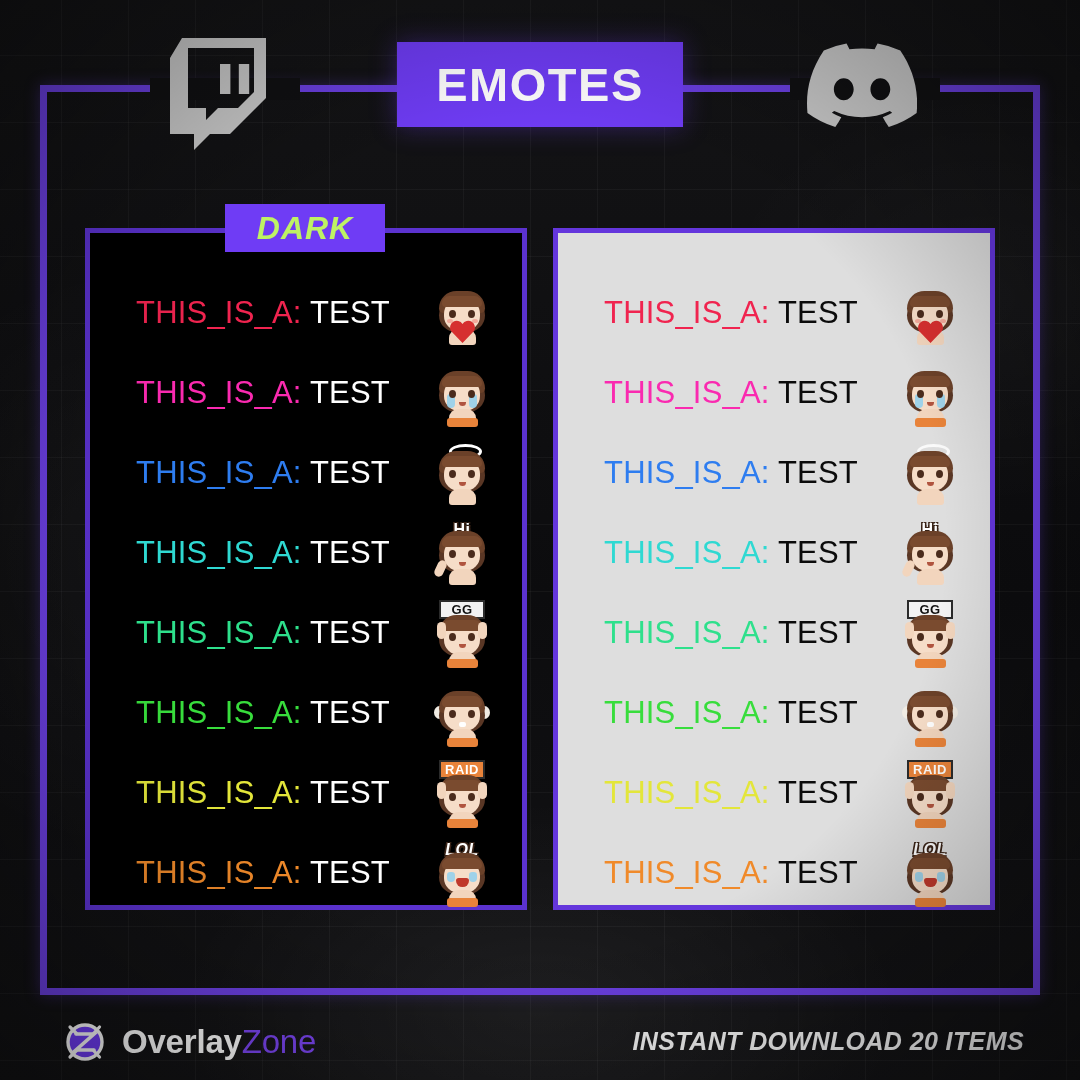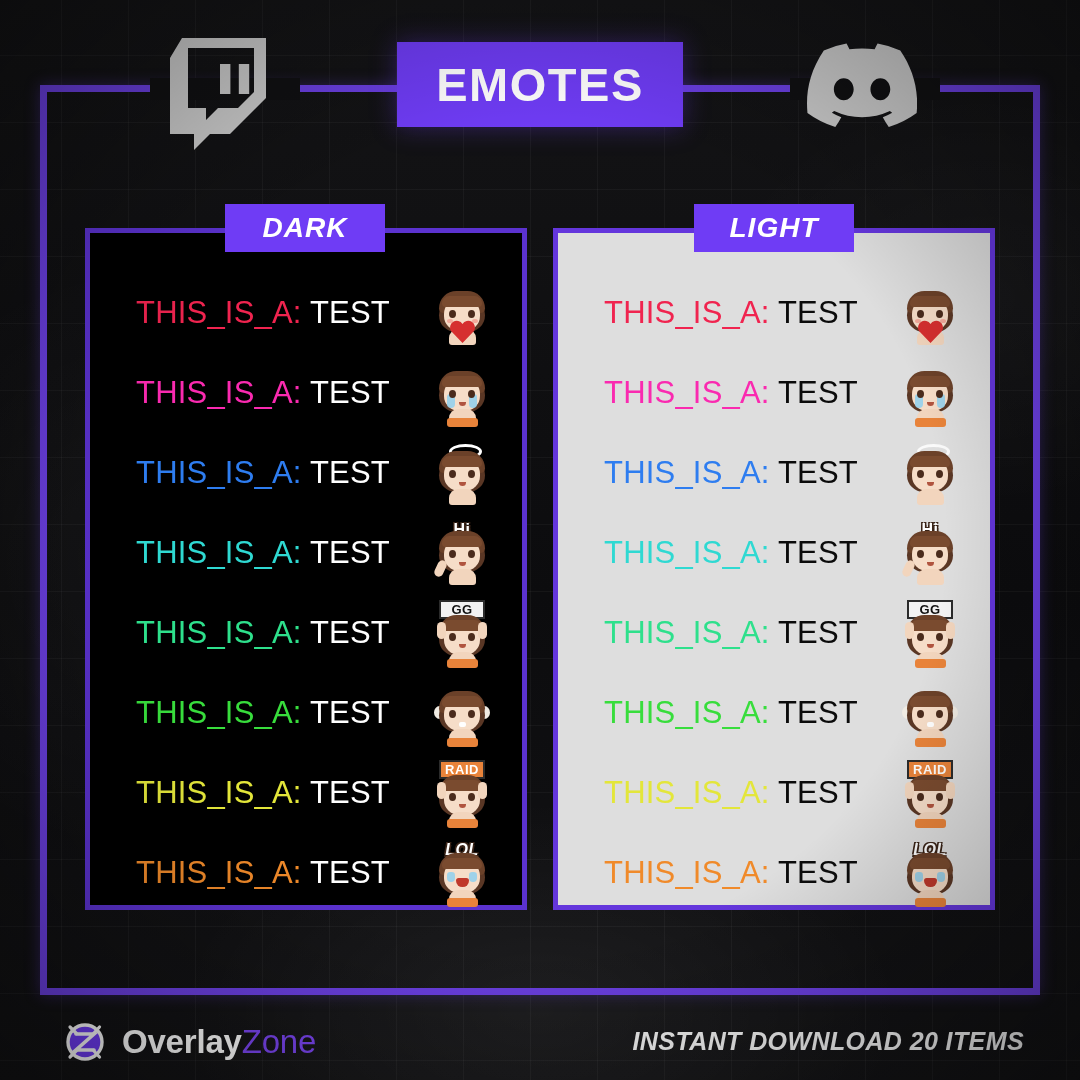--- a/index.html
+++ b/index.html
@@ -87,21 +87,21 @@
     position:absolute;
     top: -24px;
     width: 160px; height: 48px;
     background:#6f3cf5;
     display:flex; align-items:center; justify-content:center;
     z-index: 5;
   }
   #dark-tag  { left: 140px; }
   #light-tag { left: 141px; }
   .panel-tag .tag-label {
-    color:#ffffff; font-size:28px; font-weight:700;
+    color:#bef264; font-size:32px; font-weight:700;
     font-style:italic; letter-spacing:1px;
   }
 
   .rows {
     position:absolute;
     left:0; right:0; top:40px;
     display:flex; flex-direction:column;
   }
   .row {
     height: 80px;
@@ -558,23 +558,20 @@
               <span class="tears l" style="top:34px;height:10px"></span>
                 <span class="tears r" style="top:34px;height:10px"></span>
               <span class="mouth" style="top:40px;left:26px;width:13px;height:9px;background:#c0392b;border-radius:3px 3px 7px 7px"></span>
               <span class="body-top" style="top:52px"></span>
                 <span class="shirt" style="top:60px"></span>
             </span>
           </span>
         </div>
 
       </div>
-    </div>
-    <div class="panel-tag" id="light-tag">
-      <span class="tag-label">LIGHT</span>
     </div>
   </div>
 
   <div id="footer">
     <div id="logo-group">
       <div id="logo-mark">
         <svg width="46" height="46" viewBox="0 0 46 46" aria-hidden="true">
           <circle cx="23" cy="23" r="17" fill="#6f3cf5" stroke="#ffffff" stroke-width="3.4"></circle>
           <path d="M14 15 L32 15 L14 31 L32 31" fill="none" stroke="#ffffff" stroke-width="3.6" stroke-linecap="round"></path>
           <path d="M8 8 L14.5 14.5 M37.5 8 L31.5 14.5 M8 38 L14.5 31.5 M37.5 38 L31.5 31.5" stroke="#ffffff" stroke-width="3.2" stroke-linecap="round"></path>

